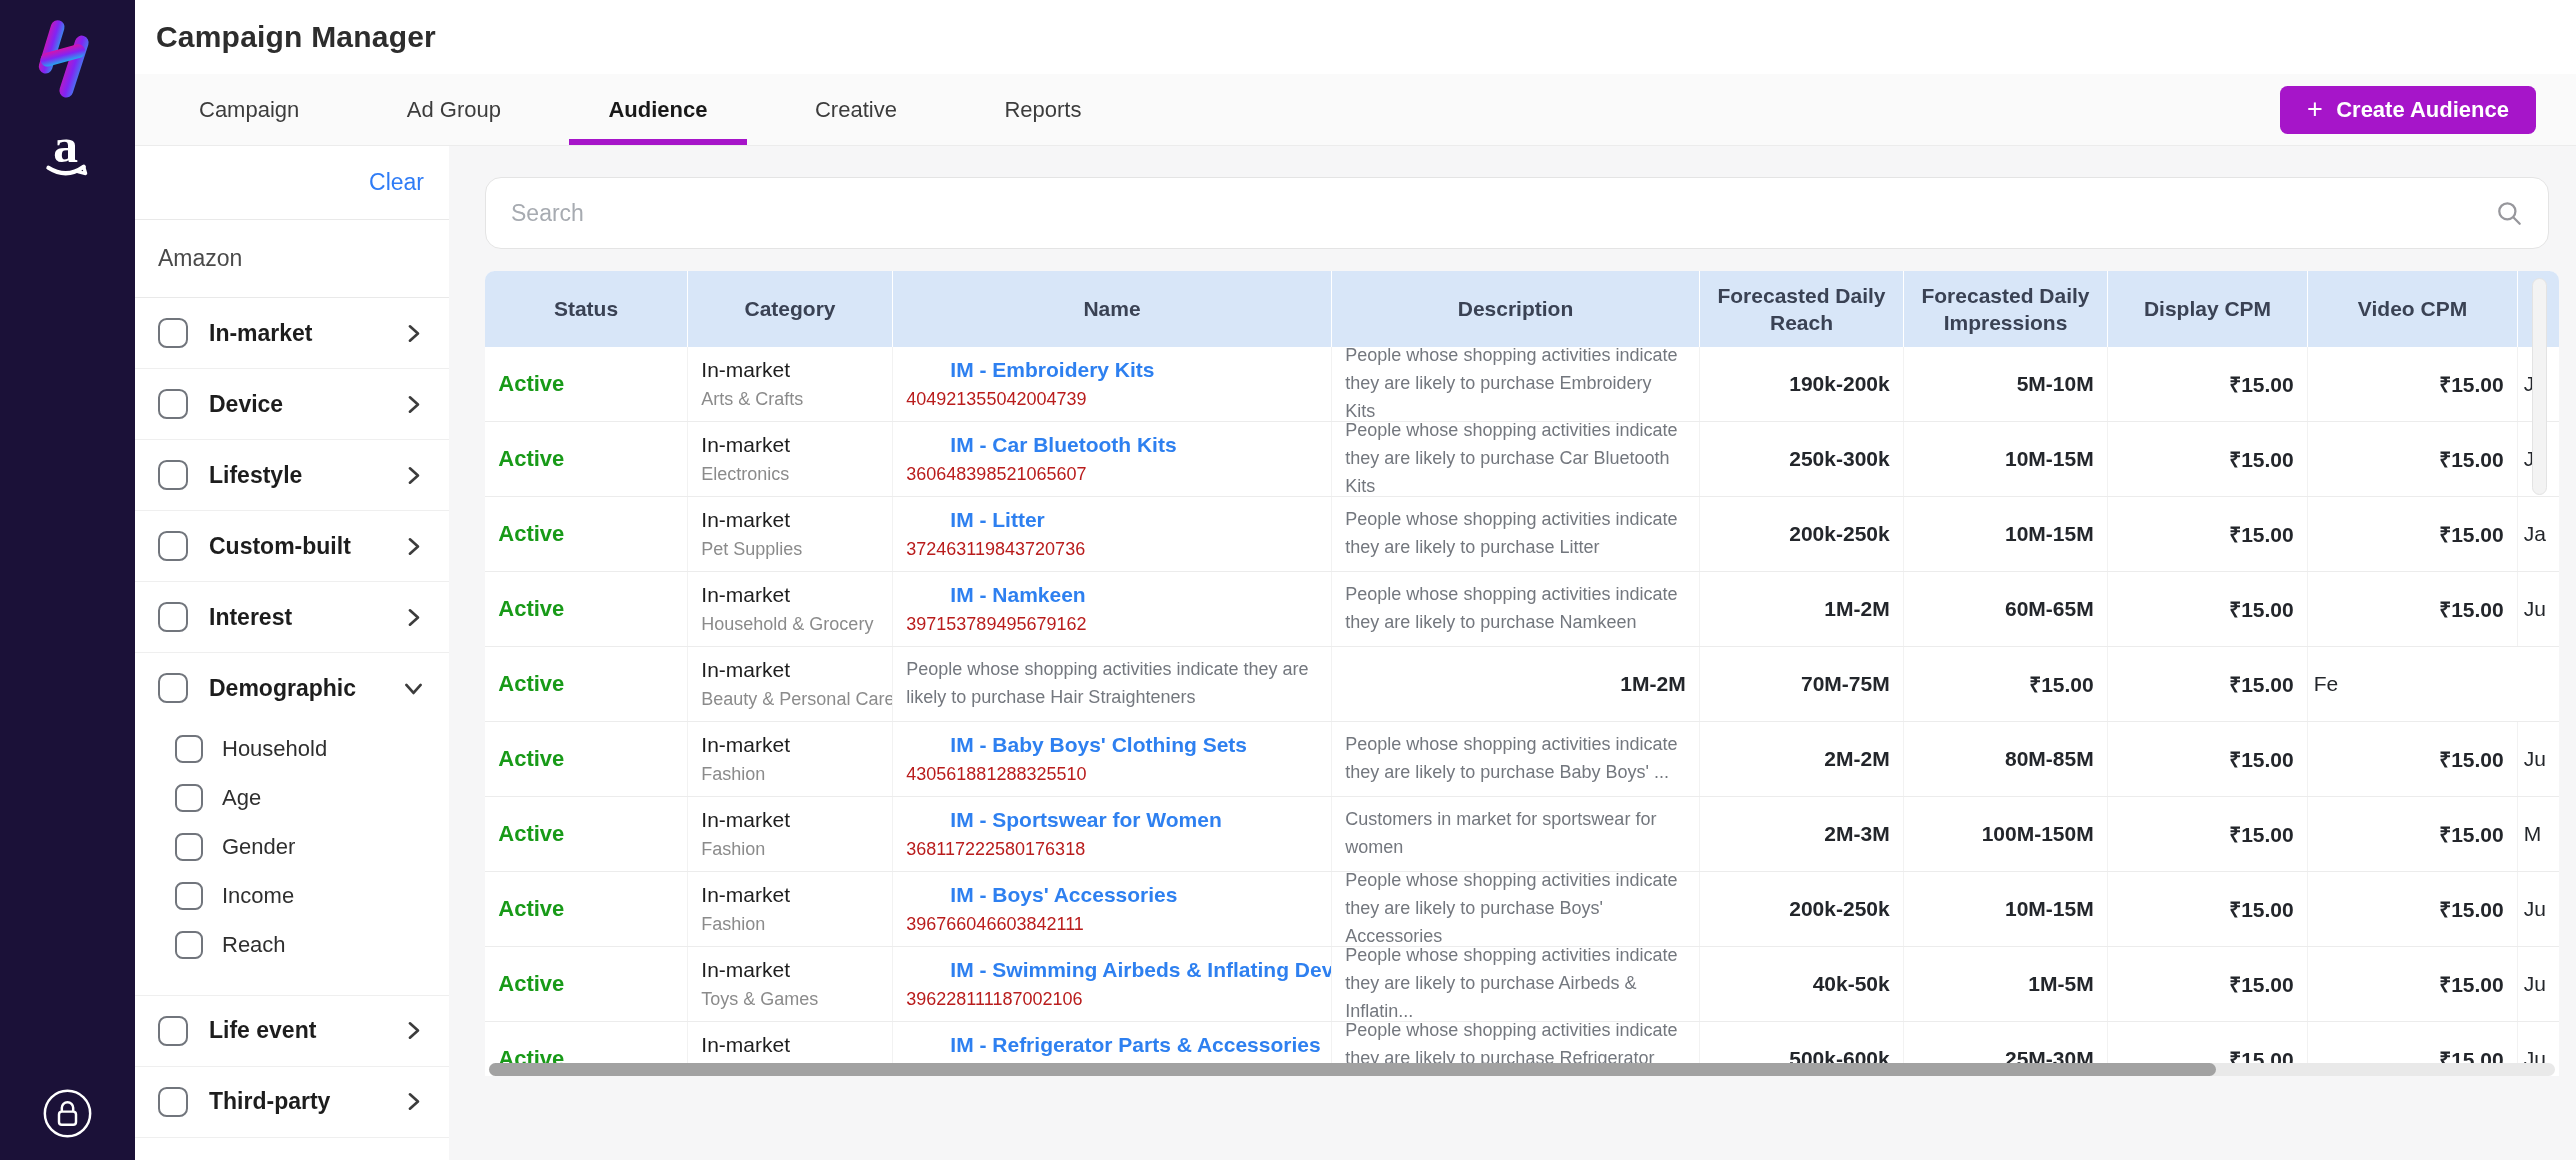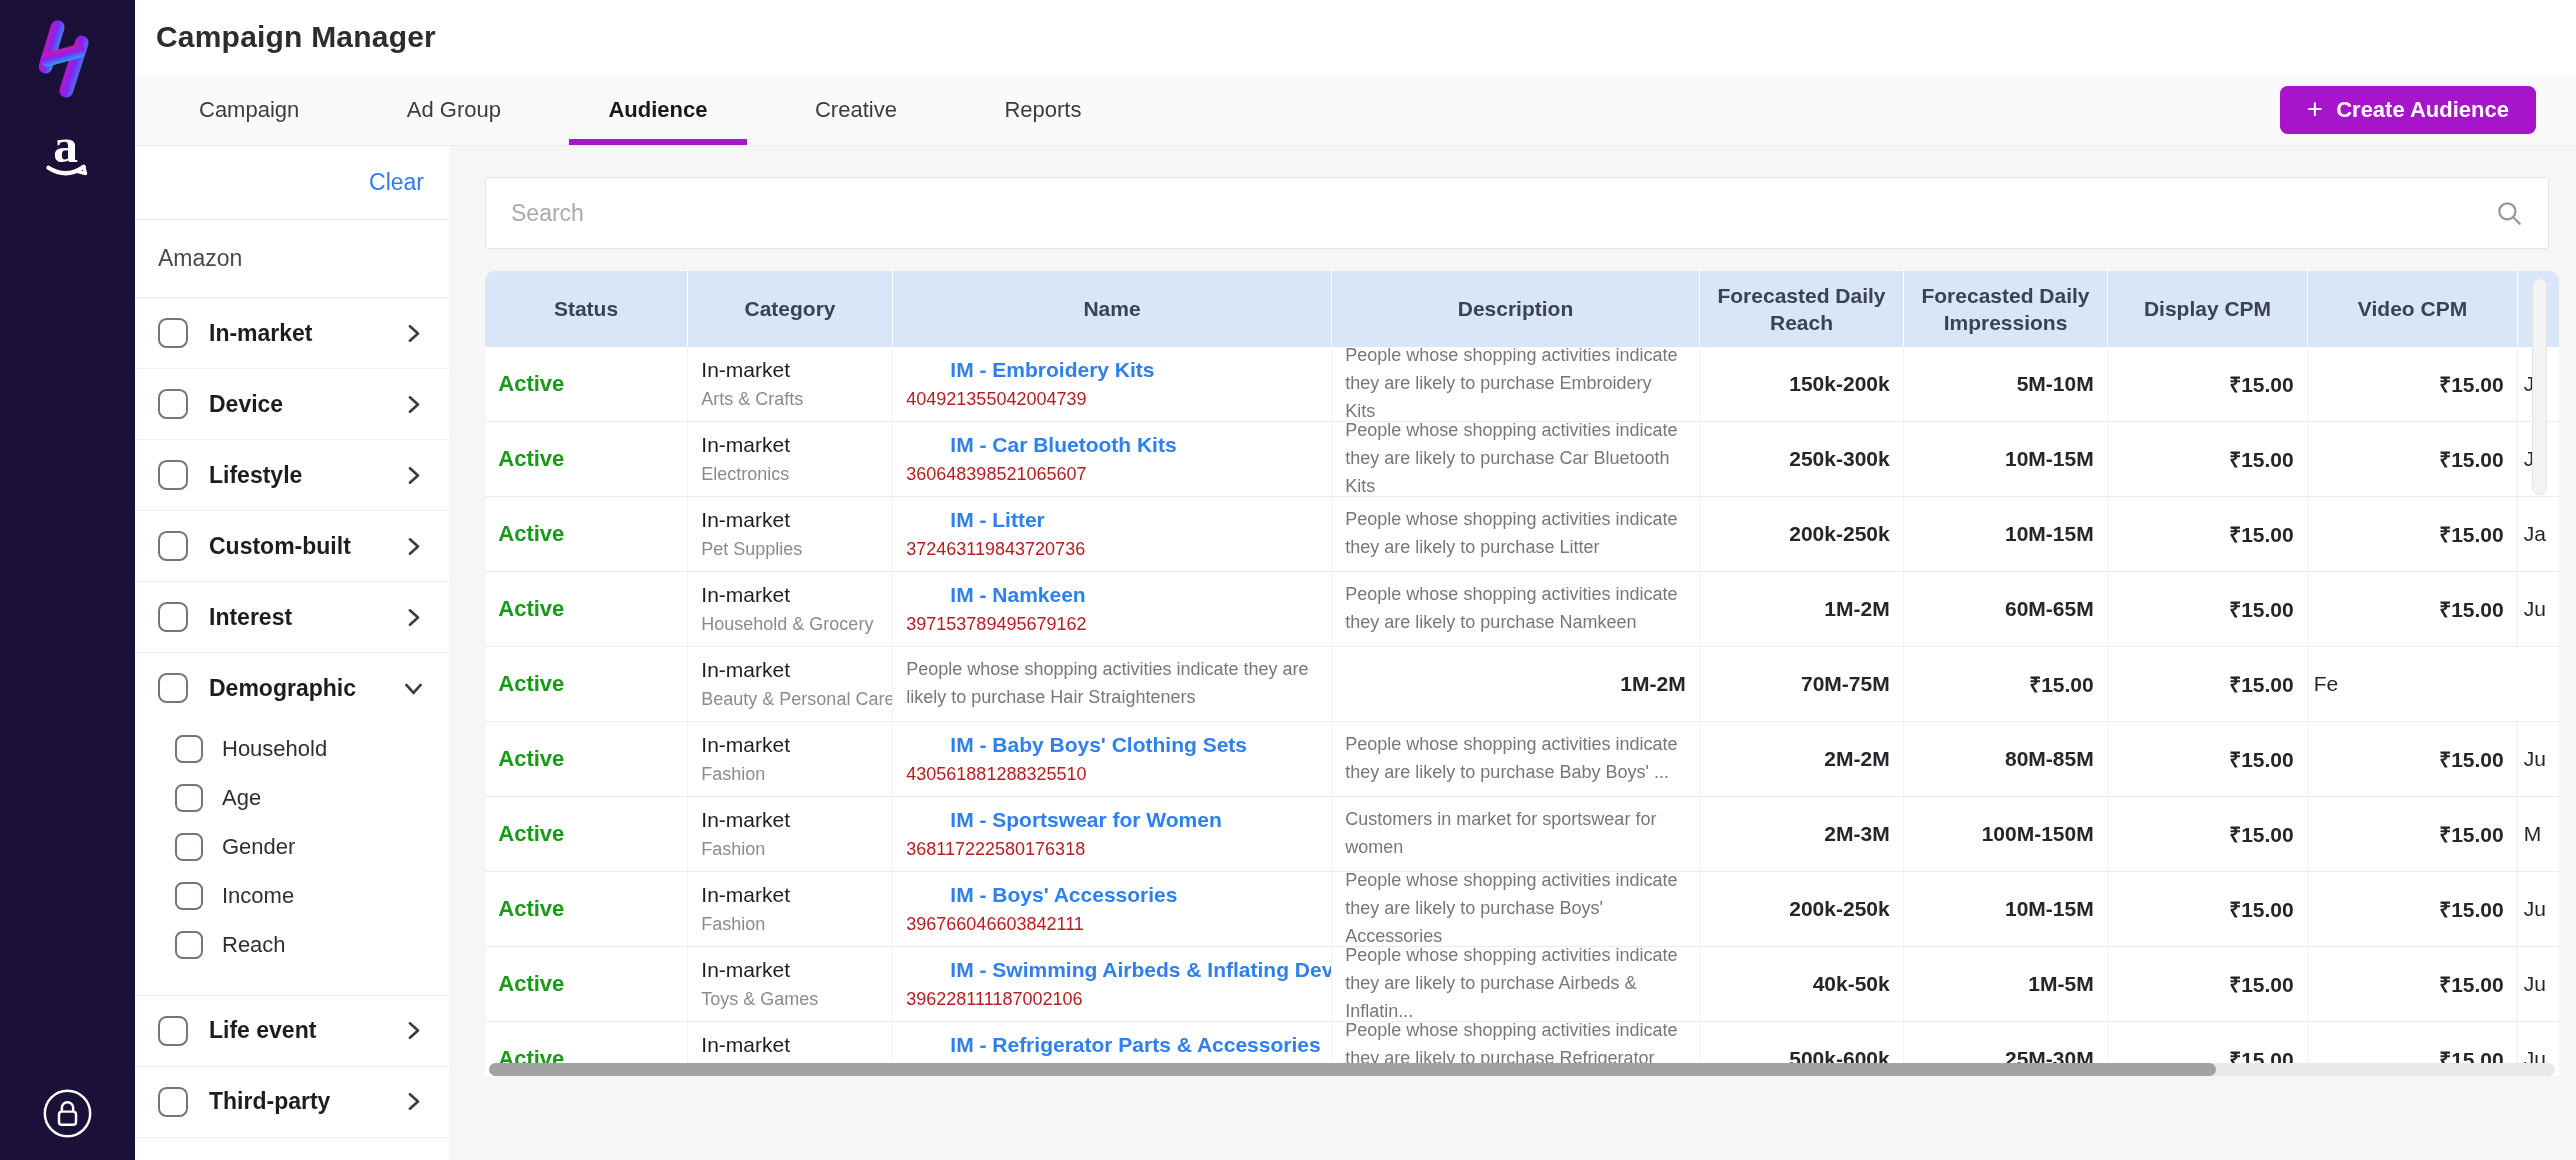--- a/index.html
+++ b/index.html
@@ -42,21 +42,21 @@
   .f-row { height: 70px; display: flex; align-items: center; padding: 0 23px; cursor: pointer; }
   .cb { width: 30px; height: 30px; border: 2.9px solid #71757c; border-radius: 8.6px; background: #fff; flex: none; cursor: pointer; }
   .cb-sm { width: 28px; height: 28px; border-width: 2.4px; border-radius: 7.6px; }
   .f-label { margin-left: 21px; font-size: 23px; font-weight: 700; color: #1d1d1d; }
   .chev { margin-left: auto; display: flex; align-items: center; cursor: pointer; }
   .f-children { padding: 1.9px 0 25px 0; }
   .f-child { height: 49px; display: flex; align-items: center; padding-left: 40px; cursor: pointer; }
   .f-clabel { margin-left: 19px; font-size: 22px; color: #2f2f2f; }
   
   .search { position: absolute; left: 485px; top: 177px; width: 2064px; height: 72px;
-    background: #fff; border: 1px solid #e4e4e4; border-radius: 3px;
+    background: #fff; border: 1px solid #e4e4e4; border-radius: 16px;
     display: flex; align-items: center; padding: 0 25px; }
   .search input { flex: 1; border: none; outline: none; font-family: inherit;
     font-size: 23px; color: #333; background: transparent; }
   .search input::placeholder { color: #a7abb1; }
   .search .mag { flex: none; display: flex; }
   
   .table-card { position: absolute; left: 485px; top: 271px; width: 2074px; height: 805px;
     background: #fff; border-radius: 9.5px 9.5px 0 0; overflow: hidden;
     --cols: 203px 205px 439px 368px 204px 204px 200px 210px 42px; }
   .thead { display: grid; grid-template-columns: var(--cols); height: 76px; background: #d8e6f8; }
@@ -290,21 +290,21 @@
           <div class="cat-main">In-market</div>
           <div class="cat-sub">Arts &amp; Crafts</div>
         </div>
         <div class="td td-name">
           <a class="name-link">IM - Embroidery Kits</a>
           <div class="row-id">404921355042004739</div>
         </div>
         <div class="td td-desc">
           <div class="desc">People whose shopping activities indicate they are likely to purchase Embroidery Kits</div>
         </div>
-        <div class="td td-num">150k-200k</div>
+        <div class="td td-num">190k-200k</div>
         <div class="td td-num">5M-10M</div>
         <div class="td td-num">₹15.00</div>
         <div class="td td-num">₹15.00</div>
         <div class="td td-created">Ja</div>
       </div>
       <div class="tr">
         <div class="td td-status">
           <span class="status-text">Active</span>
         </div>
         <div class="td td-cat">

